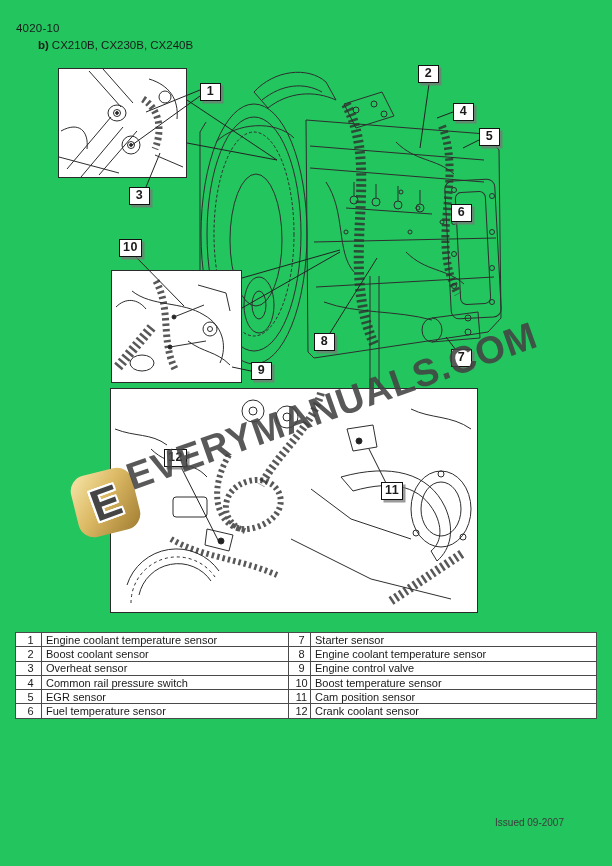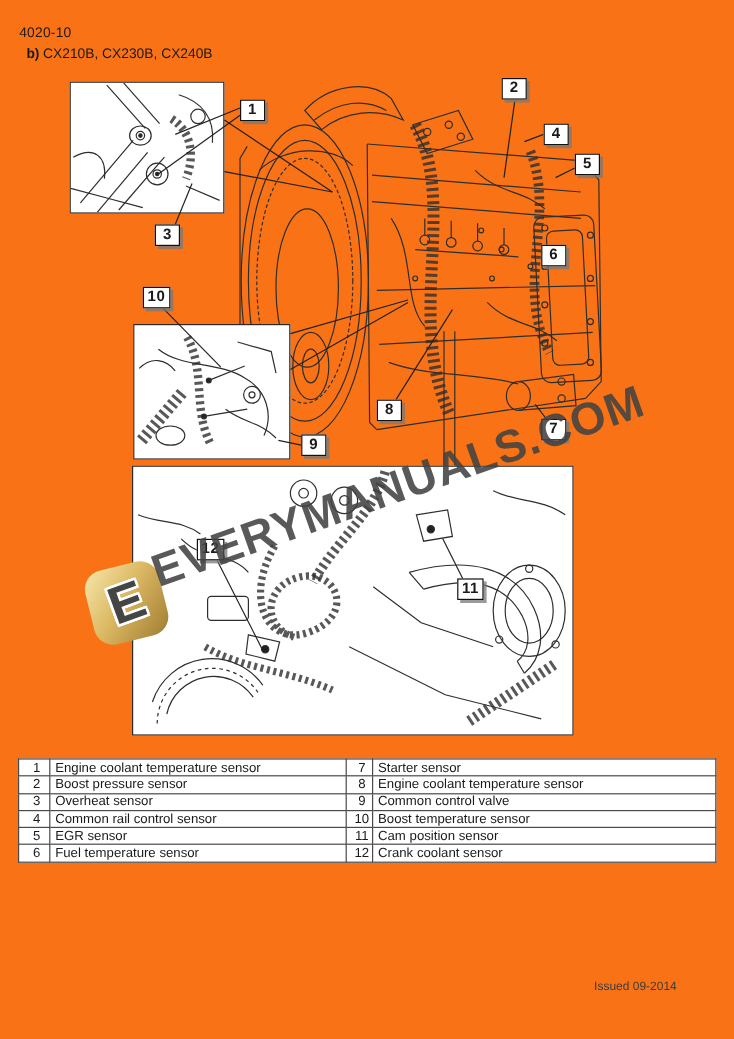--- a/index.html
+++ b/index.html
@@ -1,23 +1,23 @@
 <!DOCTYPE html>
 <html><head>
 <meta charset="utf-8">
 <style>
   * { margin:0; padding:0; box-sizing:border-box; }
   html,body { background:#e8e8e8; }
   body { font-family:"Liberation Sans", sans-serif; }
   .page {
     position:relative; width:612px; height:866px; margin:0 auto;
-    background:#f97316; overflow:hidden; color:#1a1a1a;
+    background:#22c55e; overflow:hidden; color:#1a1a1a;
   }
   .page-number { position:absolute; left:16px; top:22px; font-size:11.5px; letter-spacing:.2px; }
-  .section-heading { position:absolute; left:22px; top:39px; font-size:11.5px; }
+  .section-heading { position:absolute; left:38px; top:39px; font-size:11.5px; }
   .section-heading b { margin-right:3px; }
 
   .frame { position:absolute; border:1px solid #2b2b2b; background:#fff; overflow:hidden; }
   .frame svg, .art svg { display:block; }
   .art { position:absolute; }
   .overlay { position:absolute; left:0; top:0; pointer-events:none; }
 
   .callout {
     position:absolute; min-width:21px; height:18px; padding:0 3px;
     background:#fff; border:1.6px solid #111;
@@ -251,46 +251,46 @@
   <table class="legend">
     <tbody>
         <tr>
       <td class="num">1</td>
       <td class="desc1">Engine coolant temperature sensor</td>
       <td class="num2">7</td>
       <td>Starter sensor</td>
     </tr>
     <tr>
       <td class="num">2</td>
-      <td class="desc1">Boost pressure sensor</td>
+      <td class="desc1">Boost coolant sensor</td>
       <td class="num2">8</td>
       <td>Engine coolant temperature sensor</td>
     </tr>
     <tr>
       <td class="num">3</td>
       <td class="desc1">Overheat sensor</td>
       <td class="num2">9</td>
-      <td>Common control valve</td>
+      <td>Engine control valve</td>
     </tr>
     <tr>
       <td class="num">4</td>
-      <td class="desc1">Common rail control sensor</td>
+      <td class="desc1">Common rail pressure switch</td>
       <td class="num2">10</td>
       <td>Boost temperature sensor</td>
     </tr>
     <tr>
       <td class="num">5</td>
       <td class="desc1">EGR sensor</td>
       <td class="num2">11</td>
       <td>Cam position sensor</td>
     </tr>
     <tr>
       <td class="num">6</td>
       <td class="desc1">Fuel temperature sensor</td>
       <td class="num2">12</td>
       <td>Crank coolant sensor</td>
     </tr>
   </tbody>
     </table>
 
-  <div class="issued">Issued 09-2014</div>
+  <div class="issued">Issued 09-2007</div>
 
 </div>
 
 </body></html>

